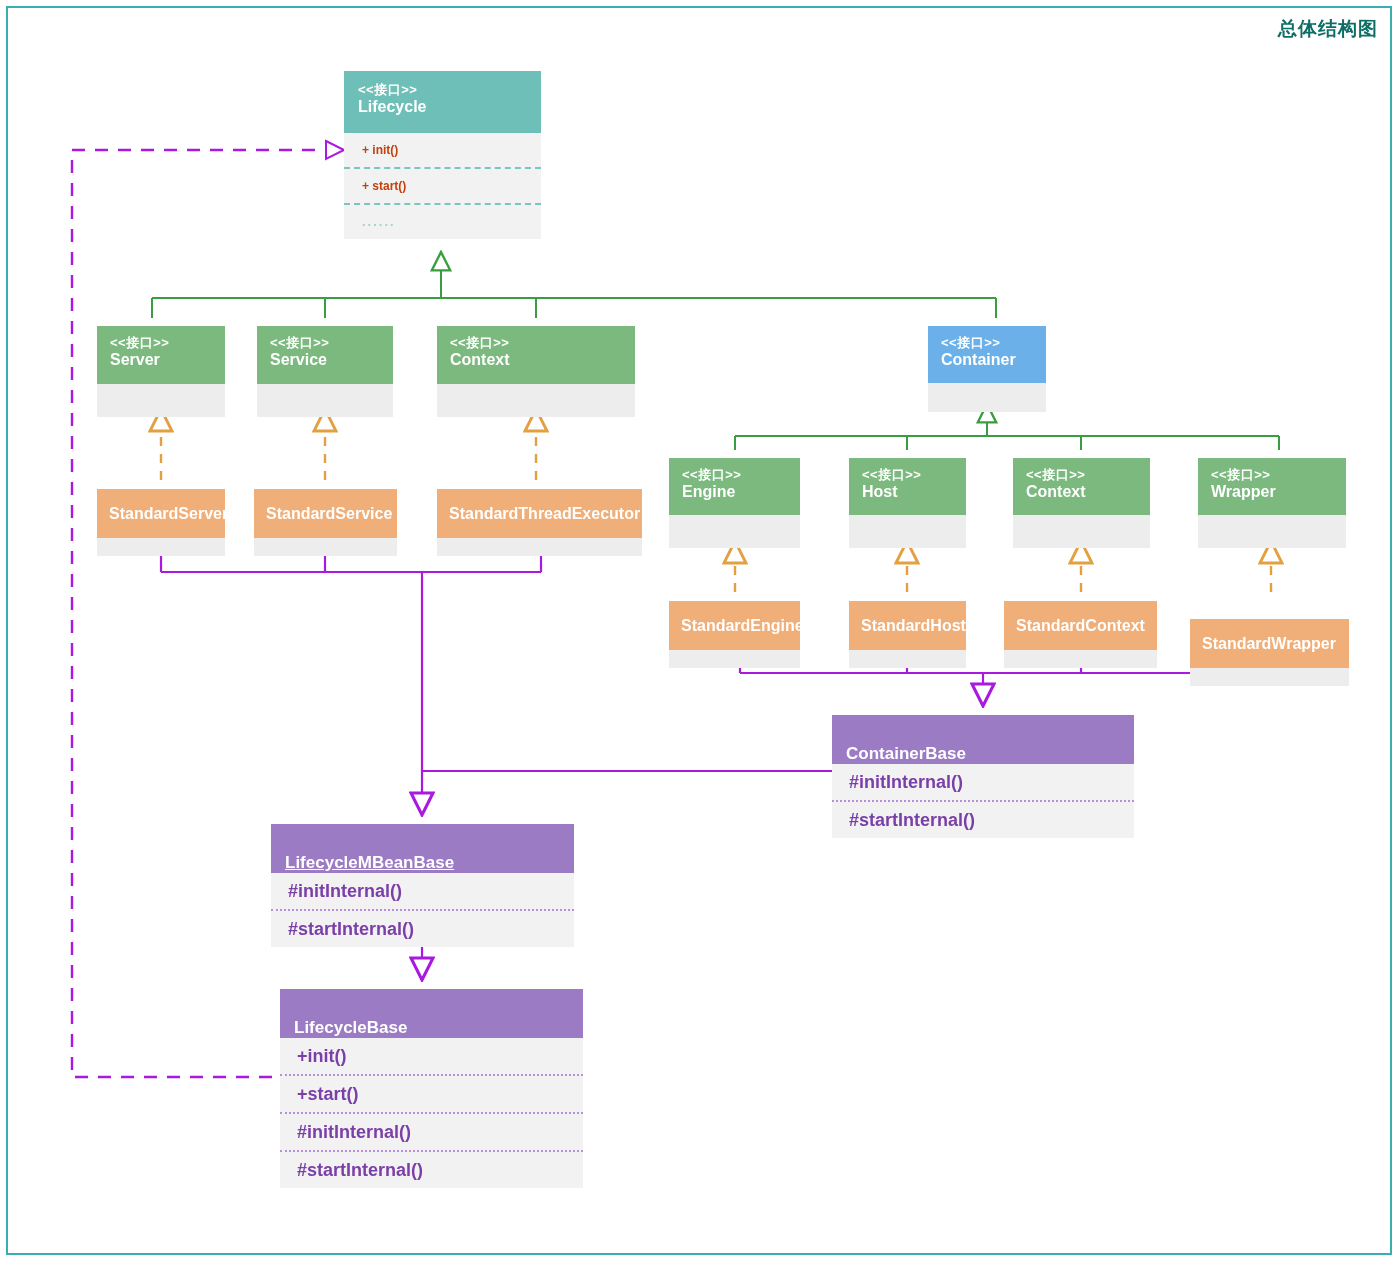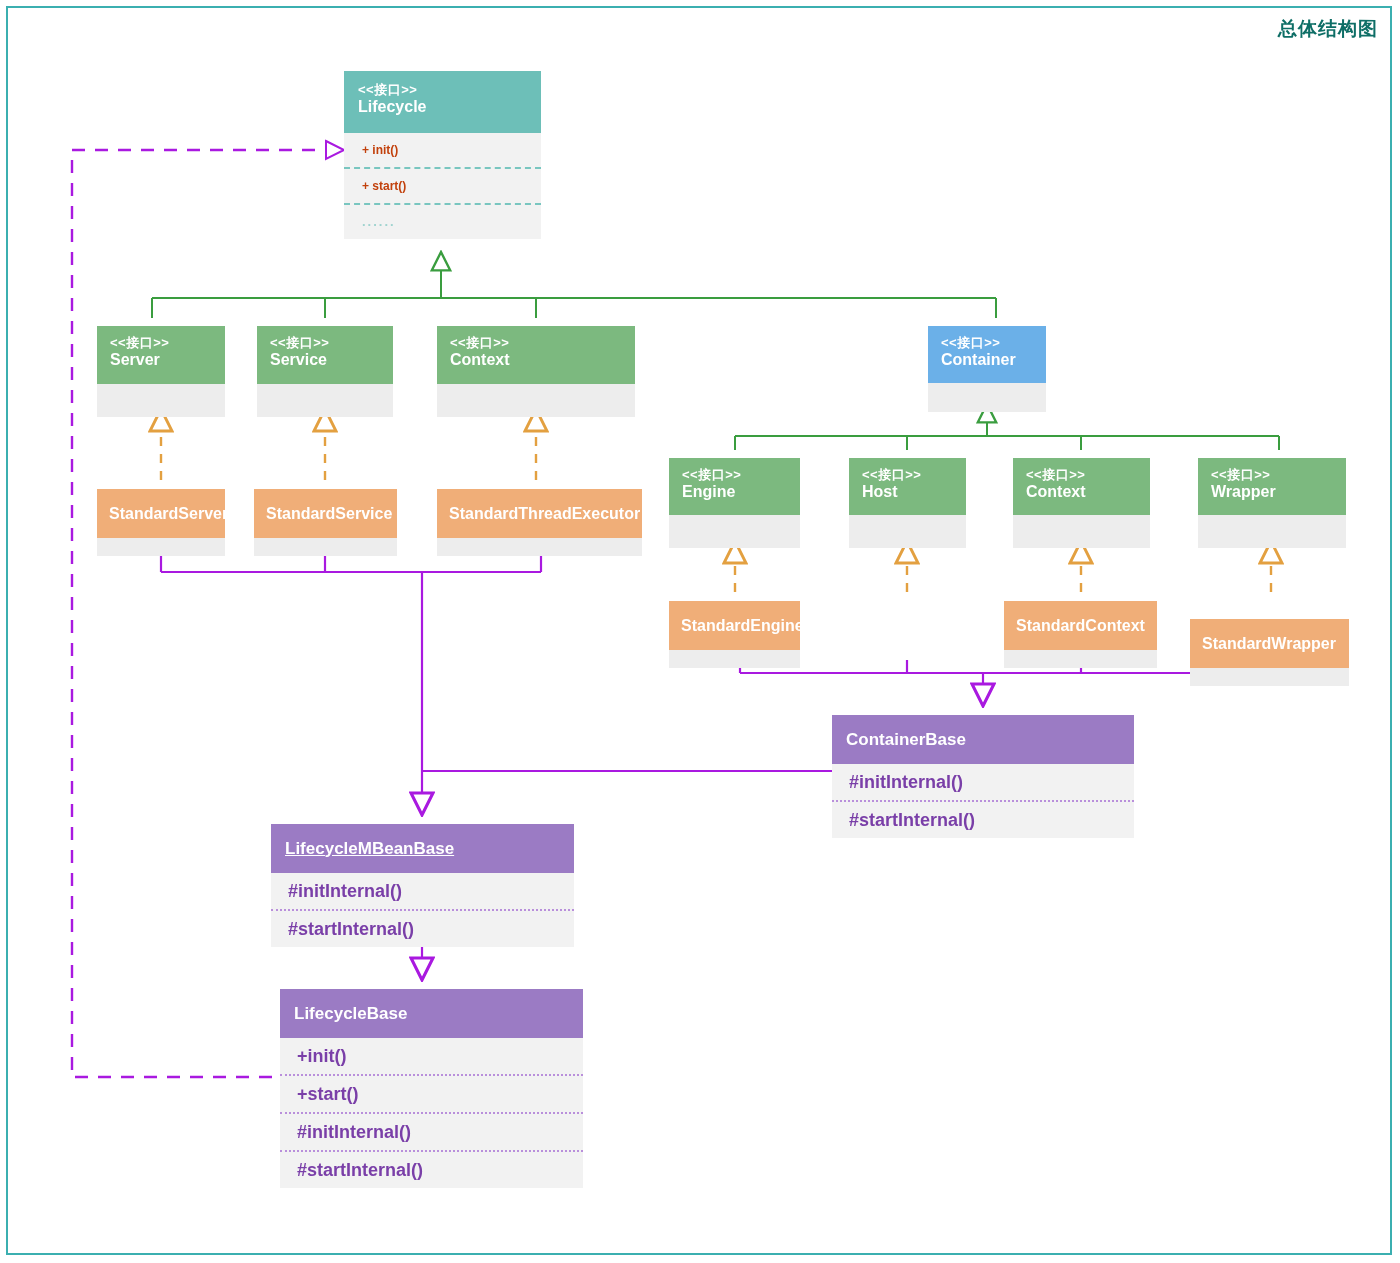--- a/index.html
+++ b/index.html
@@ -107,21 +107,21 @@
     align-items: center;
   }
   .orange .hdr .nm { font-size: 16px; }
   .orange .body { background: #EDEDED; }
 
   
   .purple .hdr {
     background: #9B7BC4;
     padding: 0 0 0 14px;
     display: flex;
-    align-items: center;
+    align-items: flex-end;
   }
   .purple .hdr .nm { font-size: 17px; }
   .purple .body { background: #F2F2F2; }
   .purple .row {
     color: #7A3FA8;
     font-weight: bold;
     font-size: 18px;
     padding: 10px 0 10px 17px;
   }
   .purple .row + .row { border-top: 2px dotted #B98FDB; }
@@ -307,20 +307,26 @@
     <div class="body" style="height:18px;"></div>
   </div>
 
   <div class="cbox orange" style="left:669px; top:593px; width:131px;">
     <div class="hdr" style="height:49px;">
       <span class="nm">StandardEngine</span>
     </div>
     <div class="body" style="height:18px;"></div>
   </div>
 
+  <div class="cbox orange" style="left:849px; top:593px; width:117px;">
+    <div class="hdr" style="height:49px;">
+      <span class="nm">StandardHost</span>
+    </div>
+    <div class="body" style="height:18px;"></div>
+  </div>
 
   <div class="cbox orange" style="left:1004px; top:593px; width:153px;">
     <div class="hdr" style="height:49px;">
       <span class="nm">StandardContext</span>
     </div>
     <div class="body" style="height:18px;"></div>
   </div>
 
   <div class="cbox orange" style="left:1190px; top:611px; width:159px;">
     <div class="hdr" style="height:49px;">

